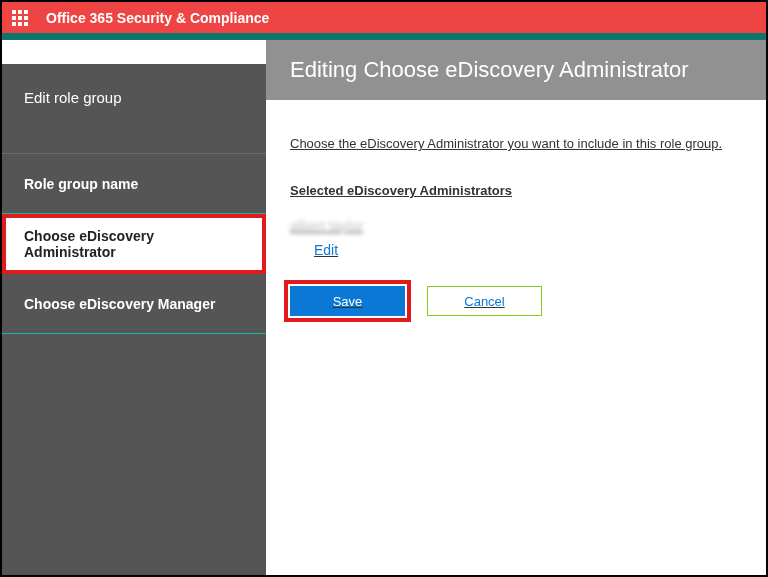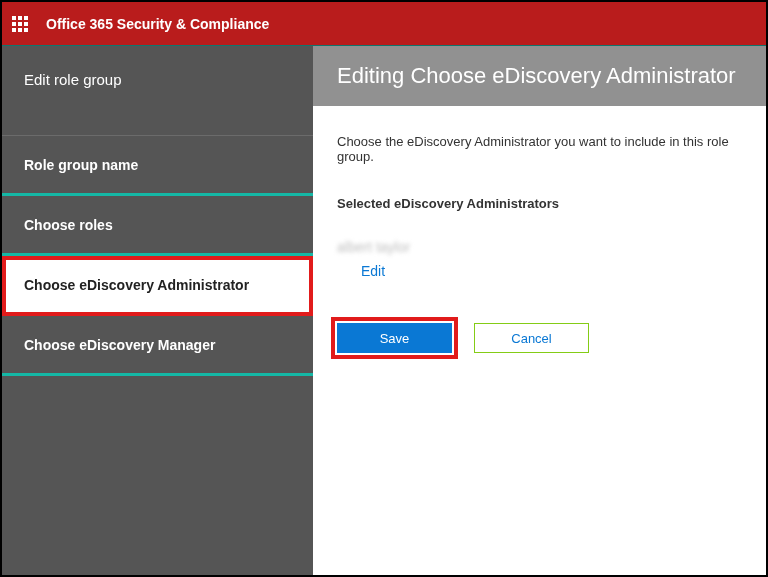--- a/index.html
+++ b/index.html
@@ -1,67 +1,68 @@
 <!DOCTYPE html>
 <html><head>
 <meta charset="utf-8">
 <style>
   * { box-sizing: border-box; margin: 0; padding: 0; }
   html, body { width: 768px; height: 577px; font-family: "Segoe UI", Arial, sans-serif; overflow: hidden; }
   body { border: 2px solid #000; }
 
   .topbar {
-    height: 44px;
-    background: #b91c1c;
+    height: 38px;
+    background: #ef4444;
     color: #fff;
     display: flex;
     align-items: center;
     padding: 0 10px;
-    border-bottom: 1px solid #0f766e;
+    border-bottom: 7px solid #0f766e;
   }
   .waffle {
     width: 16px; height: 16px;
     display: grid;
     grid-template-columns: repeat(3, 4px);
     grid-template-rows: repeat(3, 4px);
     gap: 2px;
     margin-right: 18px;
     cursor: pointer;
   }
   .waffle span { background: #fff; width: 4px; height: 4px; display: block; }
   .app-title { font-size: 14px; font-weight: 600; }
 
   .body-area {
     display: flex;
     height: calc(100% - 38px);
   }
 
   .sidebar {
-    width: 311px;
+    width: 264px;
     background: #555555;
     color: #fff;
     display: flex;
     flex-direction: column;
+    margin-top: 24px;
   }
   .side-header {
     height: 90px;
     display: flex;
     align-items: flex-start;
     padding: 25px 22px 0 22px;
     font-size: 15px;
     border-bottom: 1px solid #6b6b6b;
   }
   .step {
     height: 60px;
     display: flex;
     align-items: center;
     padding: 0 22px;
     font-size: 14px;
     font-weight: 600;
-    border-bottom: 3px solid #14b8a6;
+    border-bottom: 1px solid #14b8a6;
     cursor: pointer;
   }
   .step.active {
     background: #fff;
     color: #222;
     outline: 4px solid #e11b1b;
     outline-offset: -4px;
     position: relative;
     z-index: 2;
   }
@@ -76,40 +77,41 @@
     background: #919191;
     color: #fff;
     height: 60px;
     display: flex;
     align-items: center;
     padding: 0 24px;
     font-size: 22px;
     font-weight: 300;
   }
   .main-content {
-    padding: 28px 24px;
+    padding: 36px 24px;
     color: #333;
     font-size: 13px;
+    text-decoration: underline;
   }
   .instruct { margin-bottom: 32px; }
-  .subhead { font-weight: 600; margin-bottom: 28px; }
+  .subhead { font-weight: 600; margin-bottom: 20px; }
   .blurred-name {
     color: #bfbfbf;
     filter: blur(2px);
     font-size: 14px;
     margin-bottom: 8px;
   }
   .edit-link {
     color: #0a78d4;
     font-size: 14px;
     cursor: pointer;
     margin-left: 24px;
   }
   .button-row {
-    margin-top: 44px;
+    margin-top: 28px;
     display: flex;
     gap: 22px;
     align-items: center;
   }
   .btn {
     width: 115px;
     height: 30px;
     font-size: 13px;
     display: flex;
     align-items: center;
@@ -146,23 +148,20 @@
   </div>
   <div class="app-title">Office 365 Security &amp; Compliance</div>
 </div>
 
 <div class="body-area">
   <div class="sidebar">
     <div class="side-header">Edit role group</div>
     <div class="step">
       <span>Role group name</span>
     </div>
-    <div class="step">
-      <span>Choose roles</span>
-    </div>
     <div class="step active">
       <span>Choose eDiscovery Administrator</span>
     </div>
     <div class="step">
       <span>Choose eDiscovery Manager</span>
     </div>
   </div>
 
   <div class="main">
     <div class="main-header">Editing Choose eDiscovery Administrator</div>

